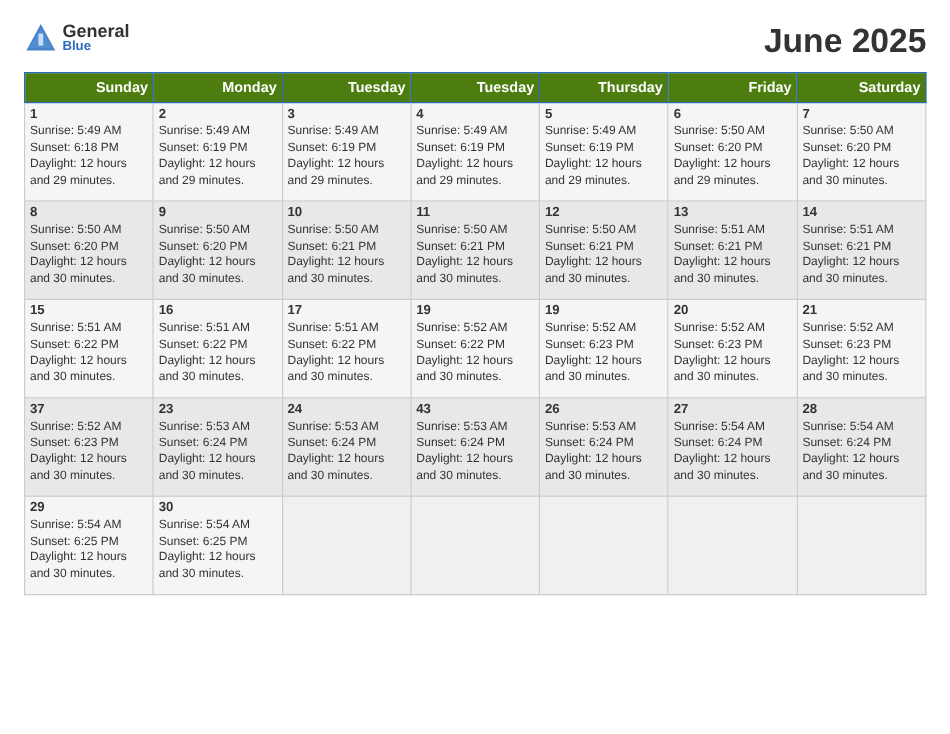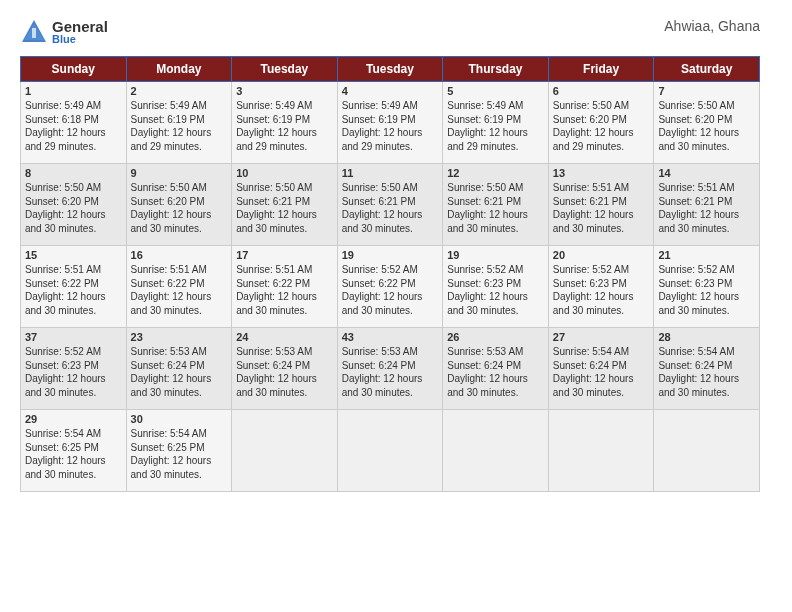--- a/index.html
+++ b/index.html
@@ -6,21 +6,21 @@
     body {
       font-family: Arial, sans-serif;
       background: #fff;
       width: 792px;
       height: 612px;
       overflow: hidden;
     }
     .page {
       width: 792px;
       height: 612px;
-      padding: 18px 32px 14px 20px;
+      padding: 18px 20px 14px 20px;
       background: #fff;
     }
     .header {
       display: flex;
       justify-content: space-between;
       align-items: flex-start;
       margin-bottom: 10px;
     }
     .logo {
       display: flex;
@@ -57,26 +57,26 @@
     .cal-subtitle {
       font-size: 14px;
       color: #555;
     }
     .calendar {
       width: 100%;
       border-collapse: collapse;
       table-layout: fixed;
     }
     .calendar thead th {
-      background: #7f1d1d;
+      background: #4d7c0f;
       color: #fff;
       font-size: 12px;
       font-weight: bold;
       padding: 5px 4px;
-      text-align: center;
+      text-align: right;
       border: 1px solid #2a6bbf;
     }
     .calendar tbody td {
       border: 1px solid #ccc;
       vertical-align: top;
       padding: 3px 4px;
       font-size: 9px;
       color: #333;
       background: #fff;
       height: 82px;
@@ -112,21 +112,21 @@
         <polygon points="14,2 26,24 2,24" fill="#2a6bbf" opacity="0.85"></polygon>
         <polygon points="14,6 24,22 4,22" fill="#5599e0" opacity="0.5"></polygon>
         <rect x="12" y="10" width="4" height="10" fill="#fff" opacity="0.7"></rect>
       </svg>
       <div class="logo-text">
         <span class="logo-general">General</span>
         <span class="logo-blue">Blue</span>
       </div>
     </div>
     <div class="title-block">
-      <div class="cal-subtitle">Ahwiaa, Ghana</div>
+      <div class="cal-title">June 2025</div>
     </div>
   </div>
 
   <table class="calendar">
     <thead>
       <tr>
         <th><span>Sunday</span></th>
         <th><span>Monday</span></th>
         <th><span>Tuesday</span></th>
         <th><span>Tuesday</span></th>

